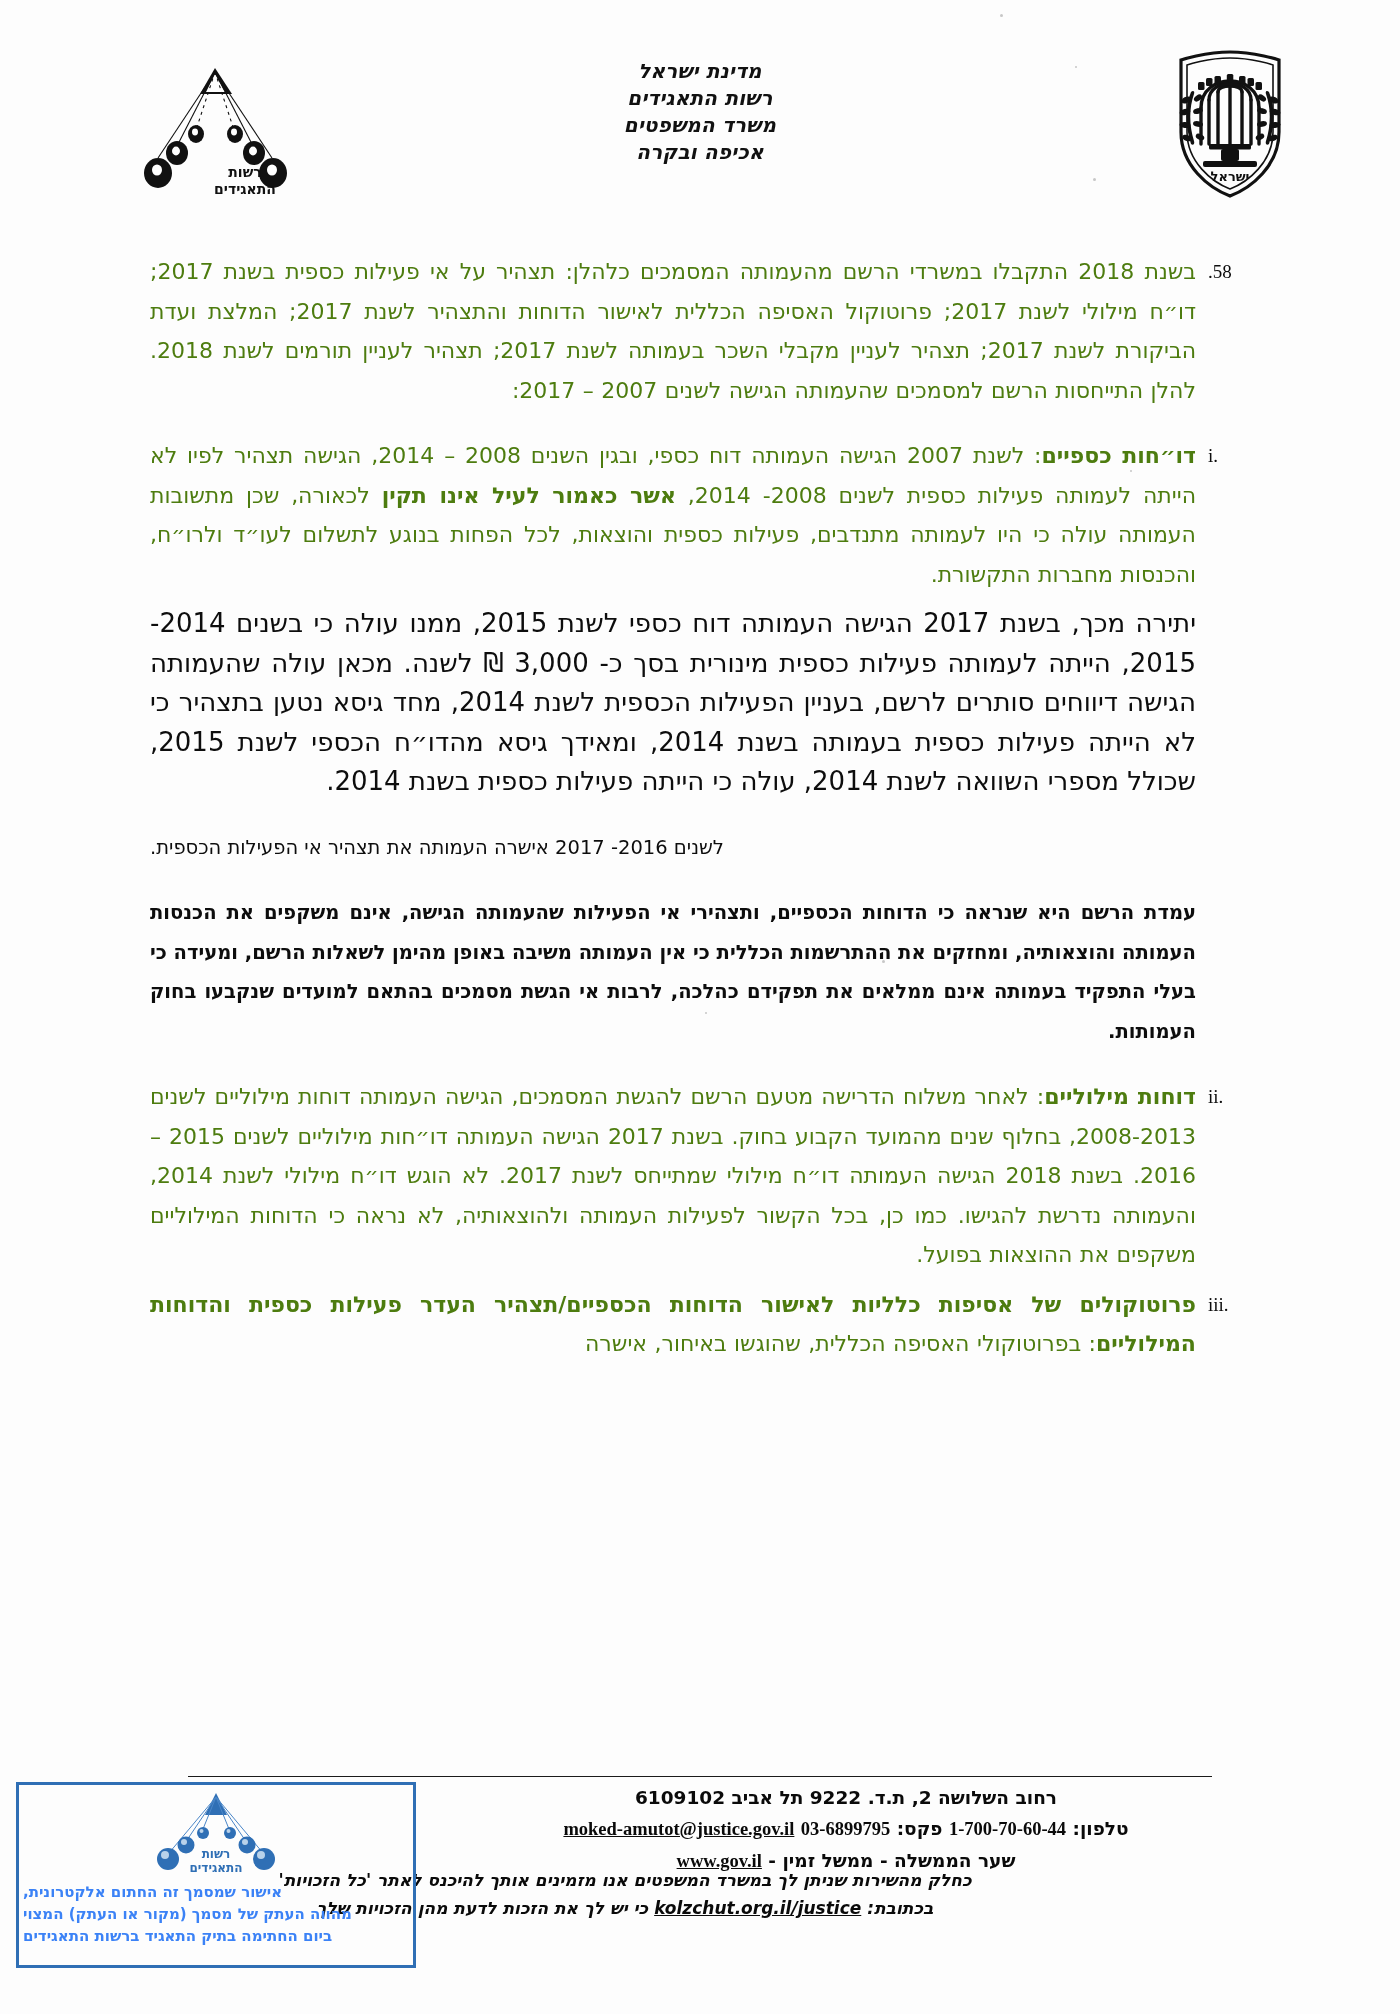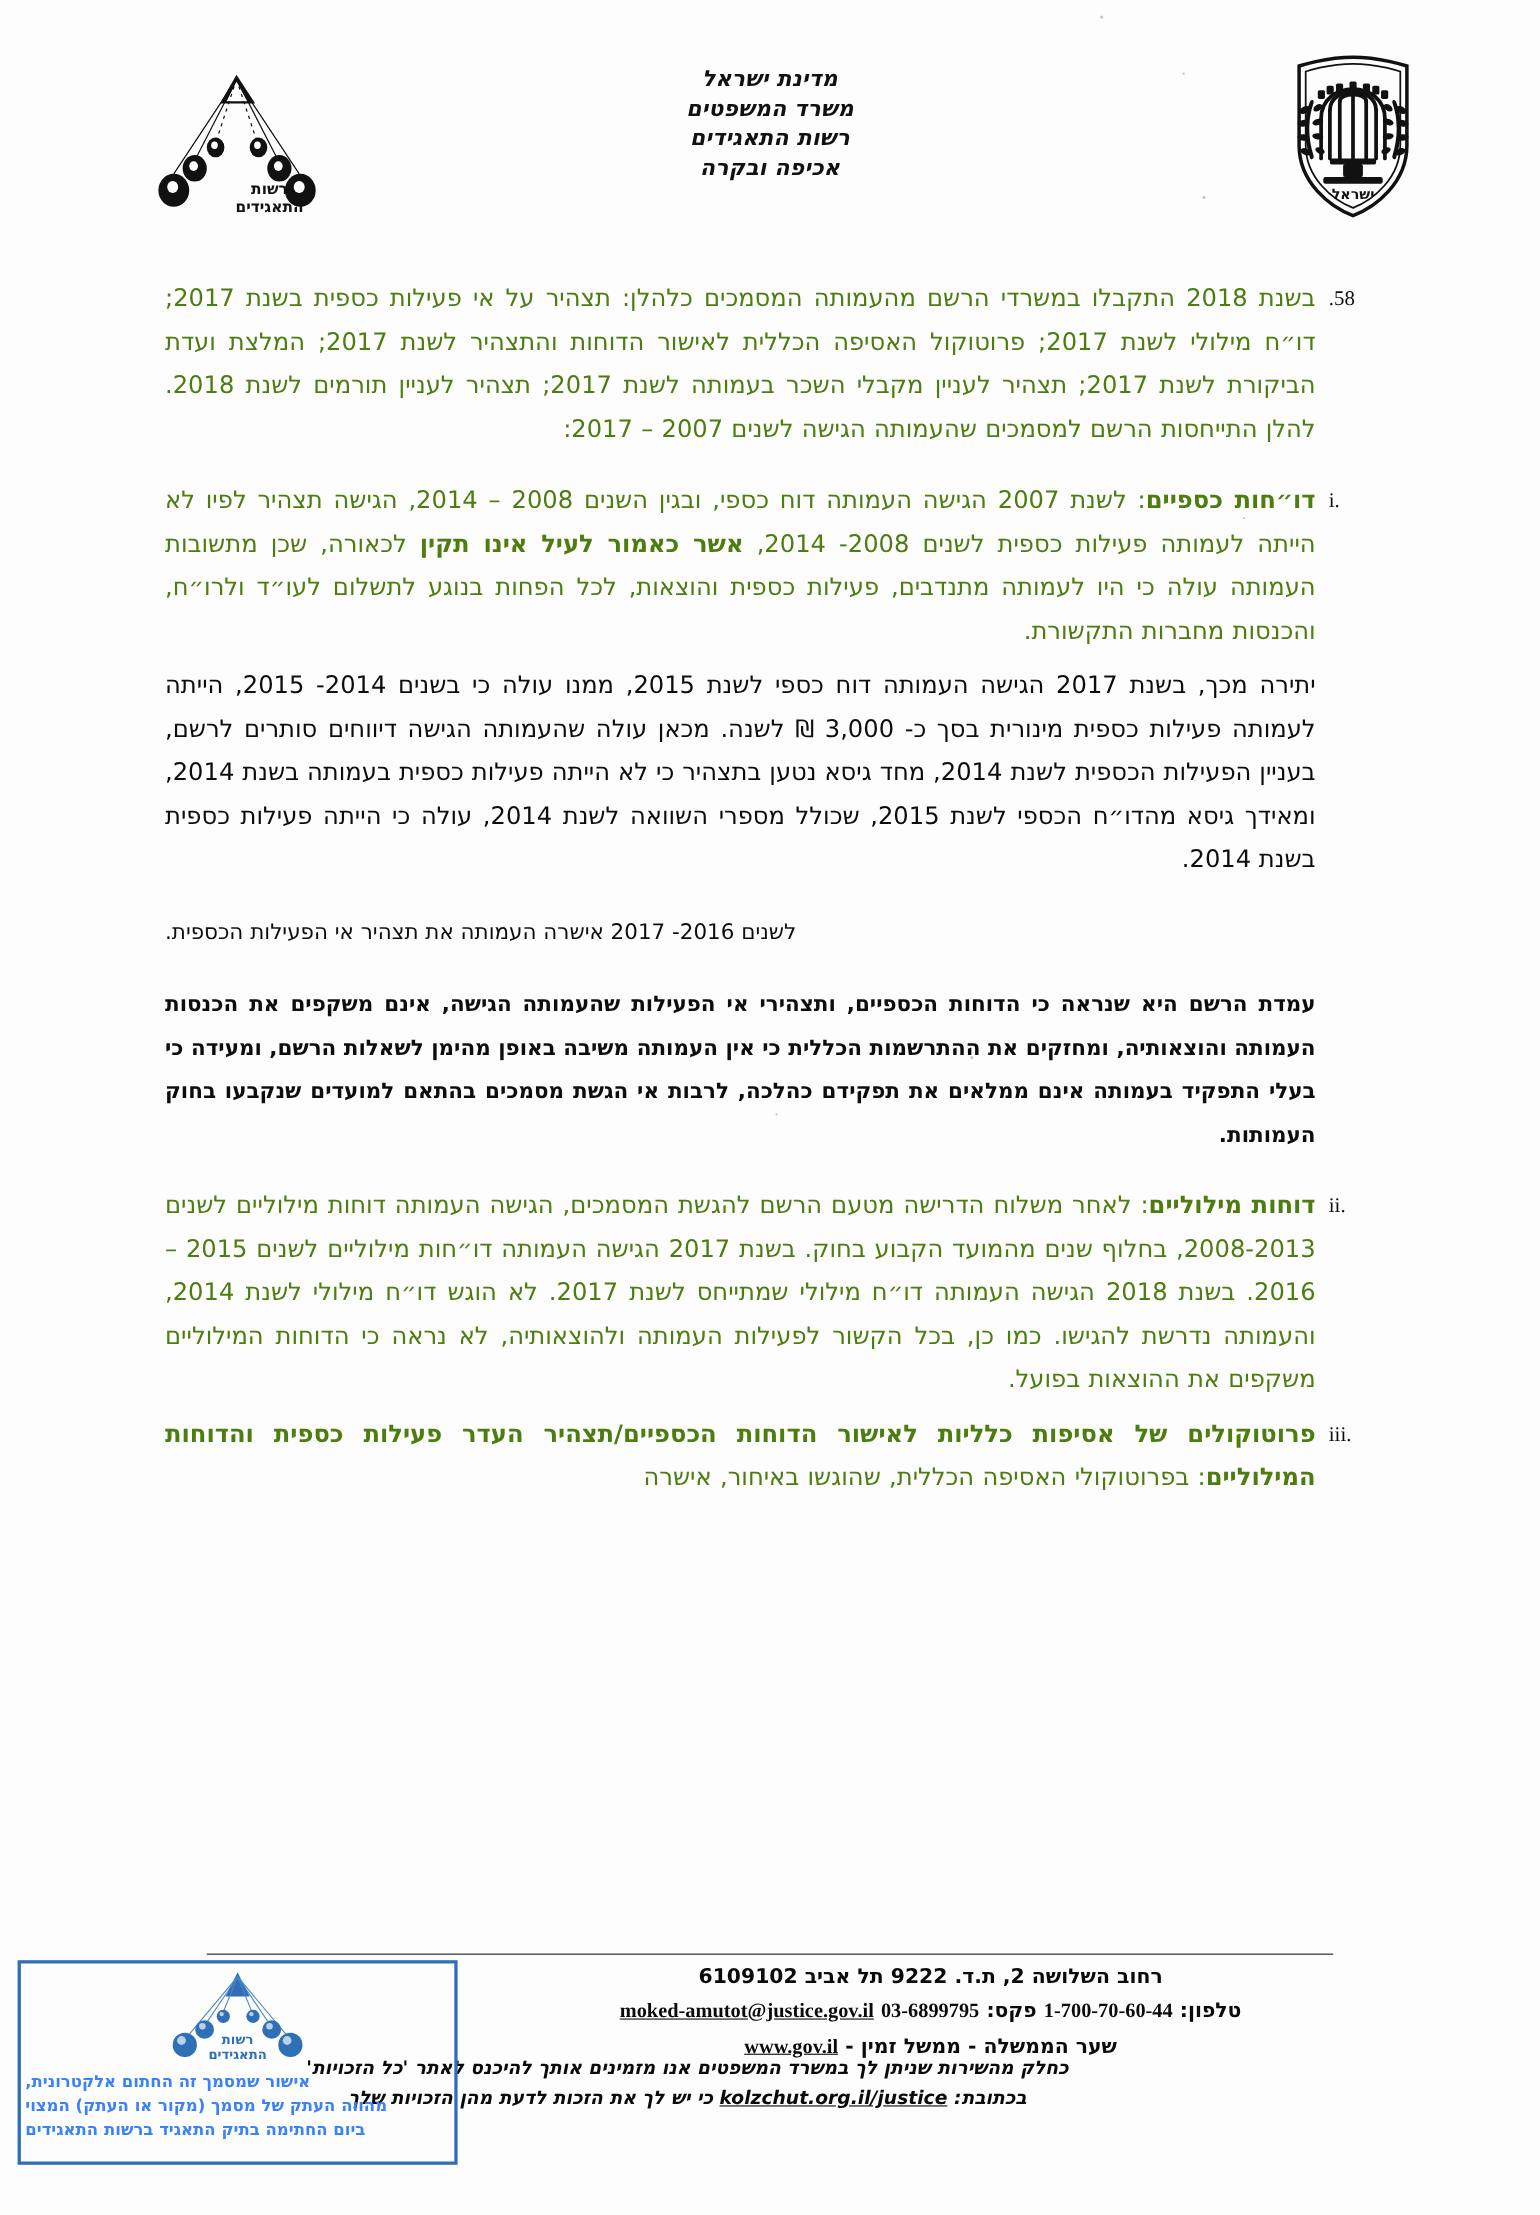--- a/index.html
+++ b/index.html
@@ -116,21 +116,21 @@
     color: #4d7c0f;
     text-align: justify;
     text-justify: inter-word;
     word-spacing: .5px;
   }
   .b { font-weight: bold; }
 
   .sub-block { margin-bottom: 10px; }
   .cont {
     margin-right: 54px;
-    font-size: 22px;
+    font-size: 26px;
     line-height: 39.5px;
     color: #0d0d0d;
     text-align: justify;
     margin-bottom: 26px;
   }
   .cont-indent {
     margin-right: 54px;
     font-size: 19.5px;
     line-height: 39.5px;
     color: #0d0d0d;
@@ -297,22 +297,22 @@
         <ellipse cx="132" cy="120" rx="5" ry="5.5" fill="#fff"></ellipse>
       </svg>
       <div class="logo-corp-text">
         <span>רשות</span><br>
         <span>התאגידים</span>
       </div>
     </div>
 
     <div class="header-center">
       <div>מדינת ישראל</div>
+      <div>רשות התאגידים</div>
       <div>משרד המשפטים</div>
-      <div>רשות התאגידים</div>
       <div>אכיפה ובקרה</div>
     </div>
 
     <div class="emblem">
       <svg width="130" height="152" viewBox="0 0 130 152" aria-hidden="true">
 
         <path d="M65 4 C40 4 16 12 16 12 L16 84 C16 118 44 140 65 148 C86 140 114 118 114 84 L114 12 C114 12 90 4 65 4 Z" fill="none" stroke="#111" stroke-width="3.2"></path>
         <path d="M65 10 C42 10 22 17 22 17 L22 84 C22 114 47 134 65 141 C83 134 108 114 108 84 L108 17 C108 17 88 10 65 10 Z" fill="none" stroke="#111" stroke-width="1.6"></path>
 
         <g fill="#111">

